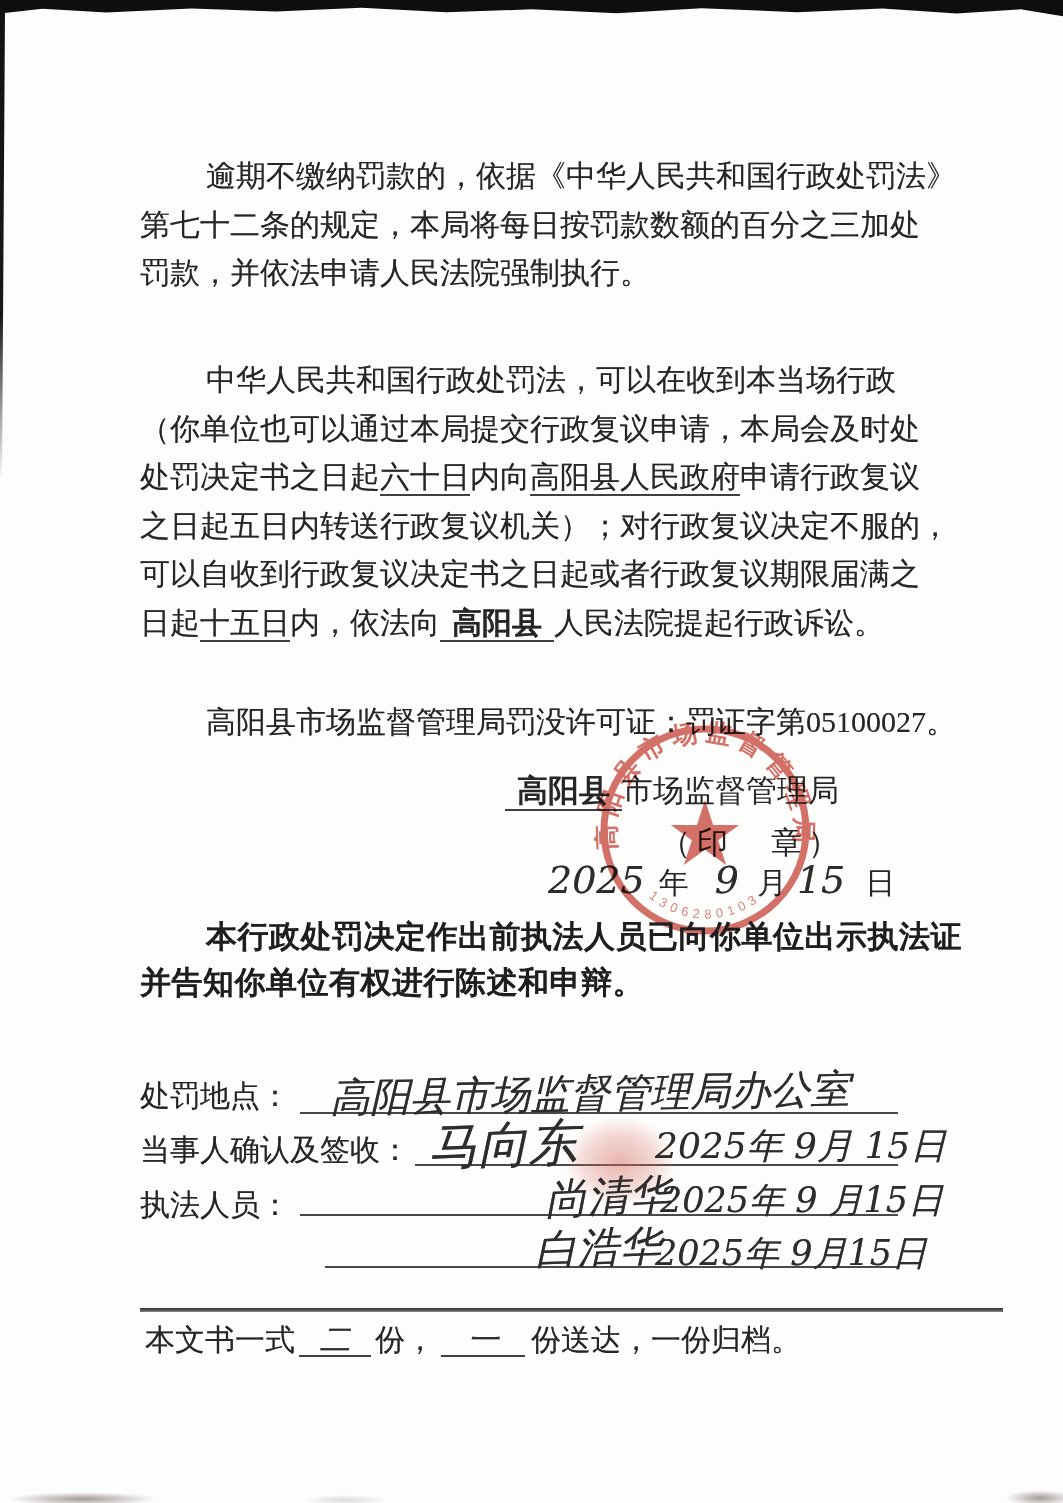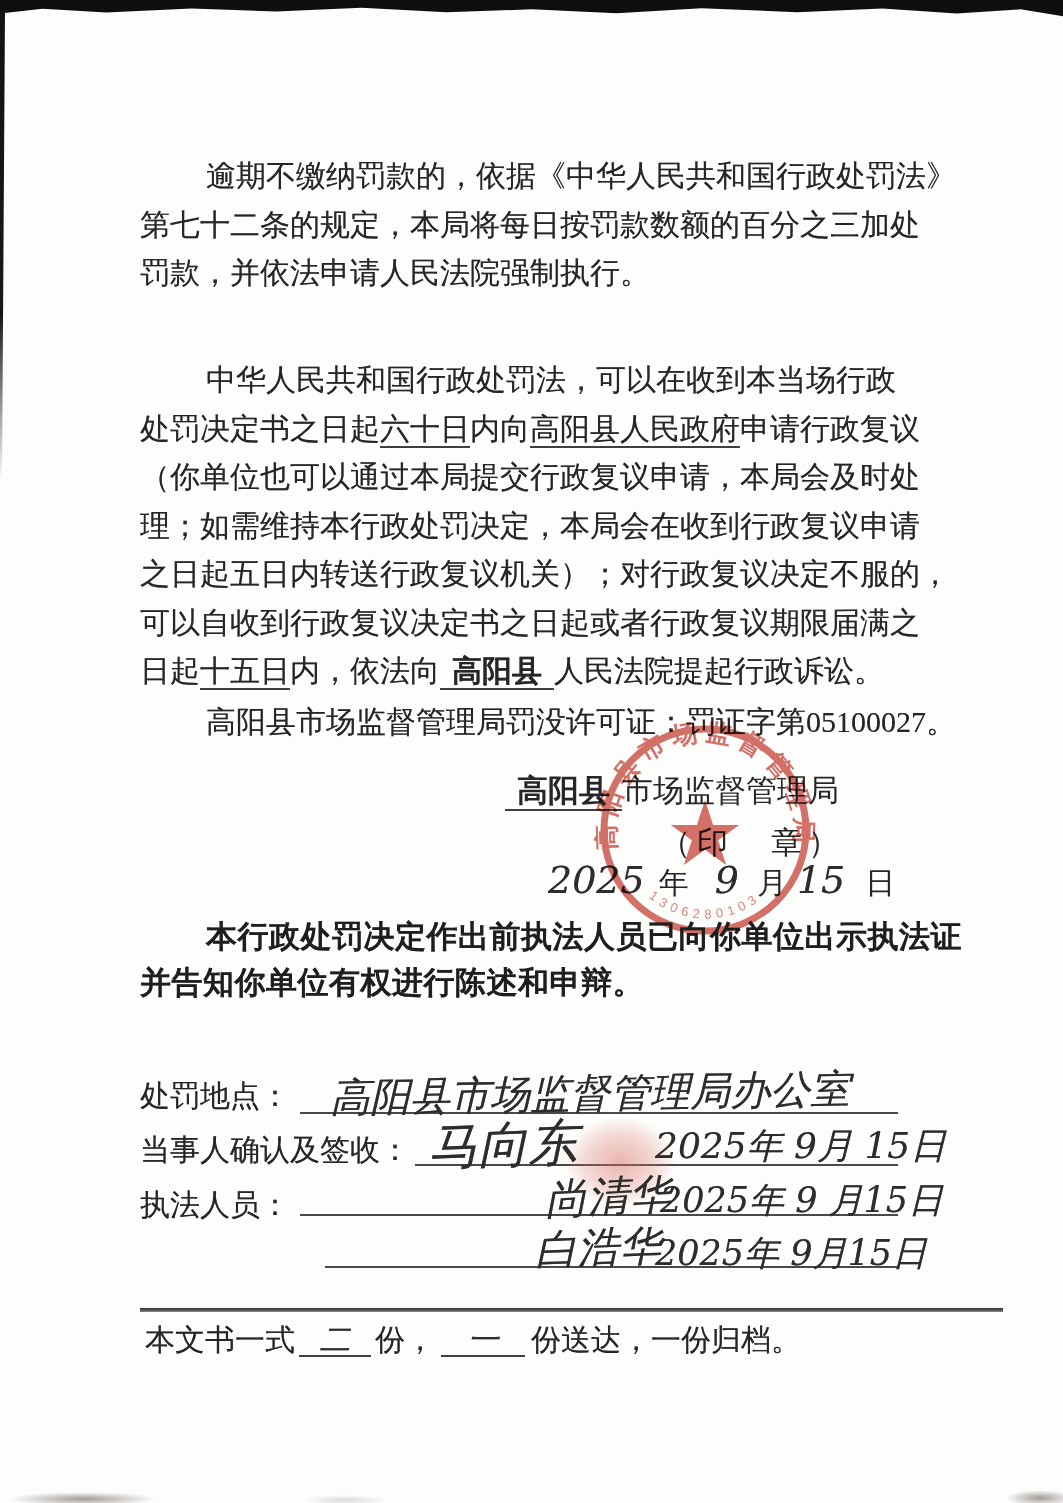--- a/index.html
+++ b/index.html
@@ -77,25 +77,24 @@
   <div class="left-edge"></div>
 
   <div class="blk" style="top:152px">
     <div class="ln ind">逾期不缴纳罚款的，依据《中华人民共和国行政处罚法》</div>
     <div class="ln">第七十二条的规定，本局将每日按罚款数额的百分之三加处</div>
     <div class="ln">罚款，并依法申请人民法院强制执行。</div>
   </div>
 
   <div class="blk" style="top:356px">
     <div class="ln ind">中华人民共和国行政处罚法，可以在收到本当场行政</div>
+    <div class="ln">（你单位也可以通过本局提交行政复议申请，本局会及时处</div>
     <div class="ln">
       <span>处罚决定书之日起</span><span class="u">六十日</span><span>内向</span><span class="u">高阳县人民政府</span><span>申请行政复议</span>
     </div>
-    <div class="ln">（你单位也可以通过本局提交行政复议申请，本局会及时处</div>
-    <div class="ln">理；如需维持本行政处罚决定，本局会在收到行政复议申请</div>
     <div class="ln">之日起五日内转送行政复议机关）；对行政复议决定不服的，</div>
     <div class="ln">可以自收到行政复议决定书之日起或者行政复议期限届满之</div>
     <div class="ln">
       <span>日起</span><span class="u">十五日</span><span>内，依法向</span><span class="u pad">高阳县</span><span>人民法院提起行政诉讼。</span>
     </div>
   </div>
 
   <div class="blk" style="top:698px">
     <div class="ln ind">高阳县市场监督管理局罚没许可证：罚证字第05100027。</div>
   </div>

